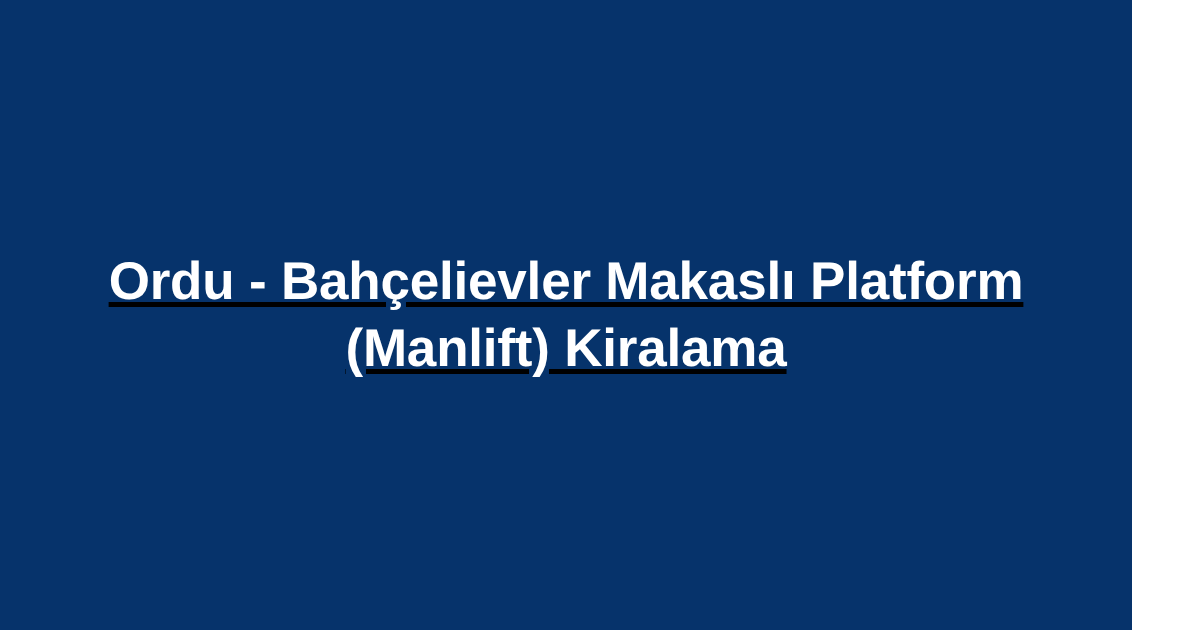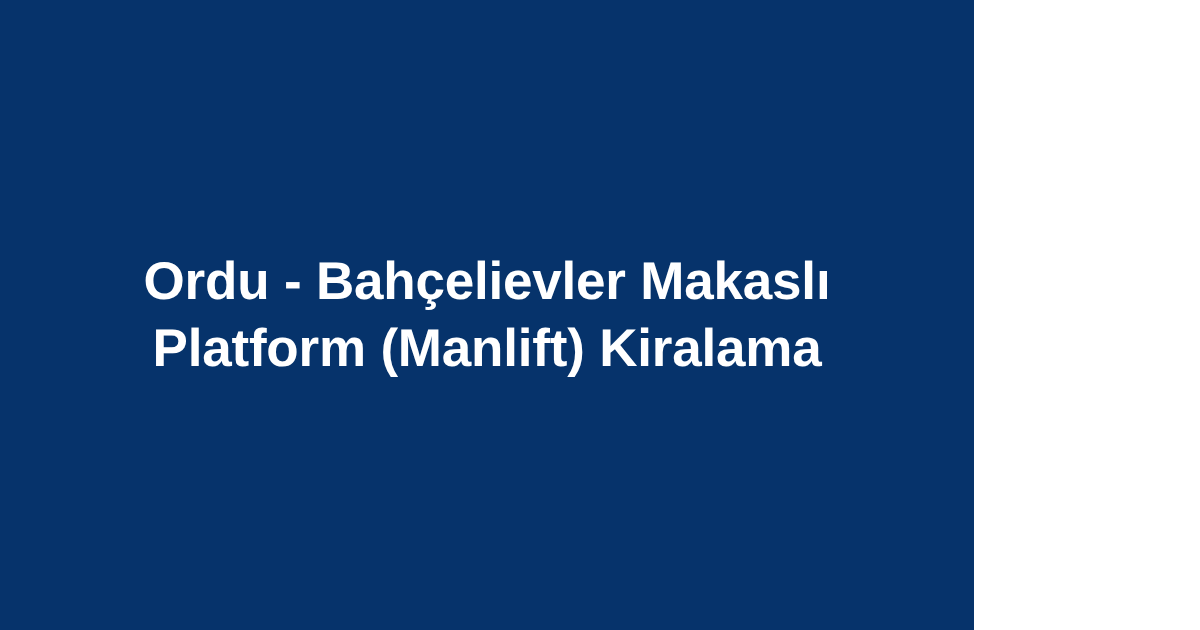--- a/index.html
+++ b/index.html
@@ -12,28 +12,29 @@
     width: 1200px;
     height: 630px;
     overflow: hidden;
     font-family: "Liberation Sans", "DejaVu Sans", sans-serif;
   }
 
   
   .banner {
     position: relative;
     box-sizing: border-box;
-    width: 974px;
+    width: 1132px;
     height: 630px;
     background-color: #06336B;
     display: flex;
     align-items: center;
     justify-content: flex-end;
     text-align: center;
     padding: 0 90px;
+    text-decoration: underline;
   }
 
   .banner-inner {
     width: 100%;
     max-width: 960px;
     display: block;
   }
 
   .banner-title {
     margin: 0;

